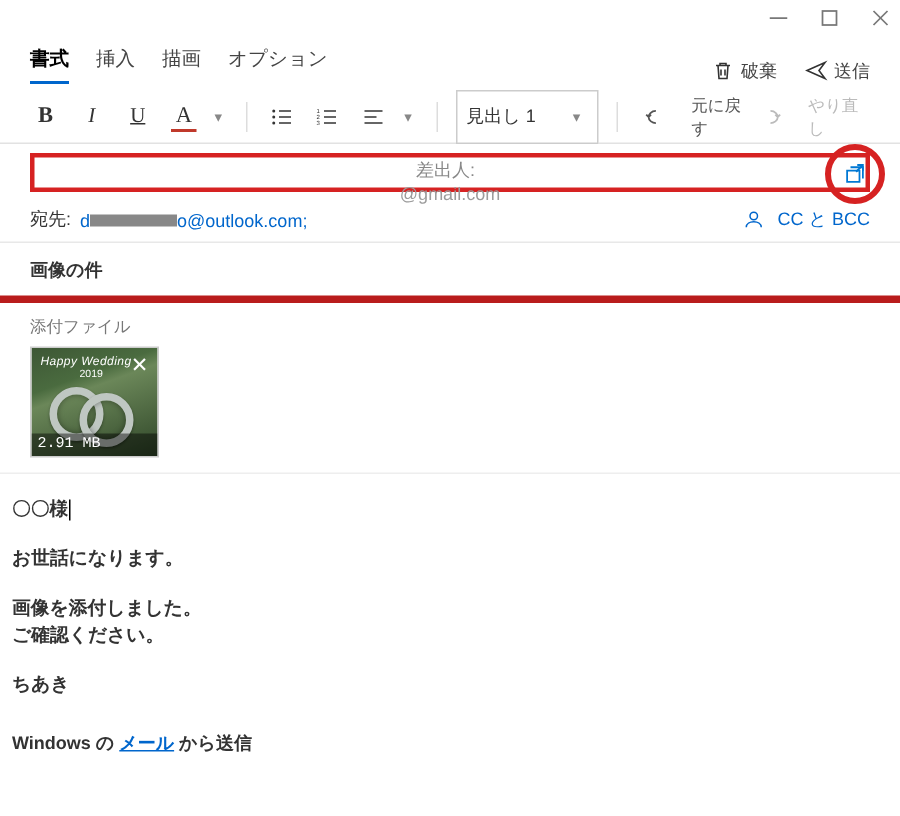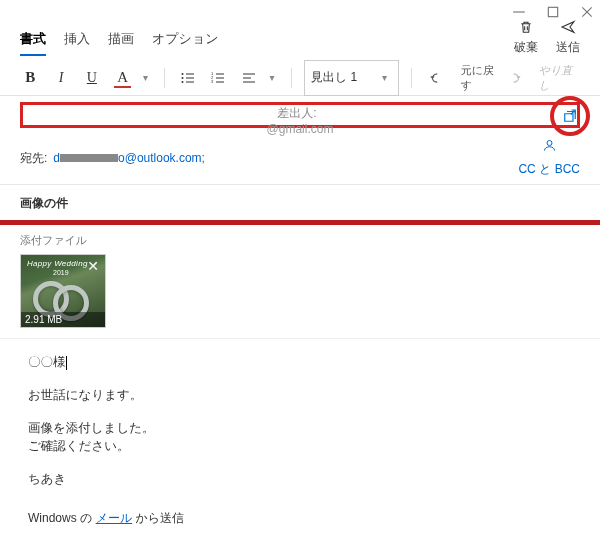--- a/index.html
+++ b/index.html
@@ -24,21 +24,21 @@
 
 
 .toprow {
   height: 32px; display: flex; align-items: flex-end; justify-content: space-between;
   padding: 0 20px;
 }
 .tabs { display: flex; gap: 18px; font-size: 13px; color: #444; }
 .tab { padding-bottom: 6px; cursor: pointer; }
 .tab.active { color: #000; border-bottom: 2px solid #0066cc; font-weight: 600; }
 .actions { display: flex; gap: 18px; align-items: center; font-size: 12px; color: #444; }
-.action { display: flex; align-items: center; gap: 4px; cursor: pointer; flex-direction: column; }
+.action { display: flex; gap: 4px; cursor: pointer; }
 .action svg { width: 16px; height: 16px; }
 
 
 .toolbar {
   height: 36px; display: flex; align-items: center; gap: 10px;
   padding: 0 20px; border-bottom: 1px solid #e2e2e2; margin-top: 4px;
 }
 .toolbtn { width: 22px; height: 22px; display: flex; align-items: center; justify-content: center; color: #333; font-size: 14px; cursor: pointer; }
 .toolbtn.bold { font-weight: 700; font-family: "Times New Roman", serif; font-size: 15px;}
 .toolbtn.italic { font-style: italic; font-family: "Times New Roman", serif;}
@@ -46,21 +46,21 @@
 .fontcolor { position: relative; font-family: "Times New Roman", serif; font-size: 15px; }
 .fontcolor::after { content:""; position:absolute; left:2px; right:2px; bottom:1px; height:2px; background:#c0392b;}
 .sep { width:1px; height:20px; background:#ddd; margin:0 2px;}
 .dd { width:10px; color:#888; font-size:10px;}
 .heading-select {
   height: 36px; width: 100px; border: 1px solid #ccc; font-size: 12px;
   padding: 1px 6px; display: flex; align-items: center; justify-content: space-between;
   background: #fff; cursor: pointer;
 }
 .undo-group { display:flex; align-items:center; gap:6px; margin-left:6px; font-size:11px; color:#555;}
-.undo-group .disabled { color:#bbb;font-style:italic;}
+.undo-group .disabled { color:#bbb;}
 .undo-item { display:flex; align-items:center; gap:18px; cursor:pointer;}
 
 
 .from-wrap { position:relative; padding: 6px 20px 4px 20px; }
 .from-highlight {
   border: 3px solid #d62222; height: 26px;
   display:flex; align-items:center; padding:0 8px;
   color:#9c9c9c; font-size:12px;flex-direction:column;
 }
 .from-highlight .label { color:#888; margin-right:6px;}
@@ -73,21 +73,21 @@
 .popout-circle svg{ width:18px; height:18px; stroke:#0066cc;}
 
 
 .to-row {
   padding: 6px 20px; display:flex; align-items:center; justify-content:space-between;
   border-bottom:1px solid #e8e8e8; font-size:12px;
 }
 .to-left { display:flex; align-items:center; gap:6px; color:#333;}
 .to-addr { color:#0066cc; }
 .to-redacted { display:inline-block; width:58px; height:8px; background:#888; }
-.to-right { display:flex; align-items:center; gap:8px; color:#0066cc; cursor:pointer;flex-direction:column;}
+.to-right { display:flex; align-items:center; gap:8px; color:#0066cc; cursor:pointer;}
 .to-right svg{ width:15px; height:15px;}
 
 
 .subject-row { padding: 10px 20px 8px; border-bottom:5px solid #b91c1c; font-size:12px; font-weight:600;}
 
 
 .attach-area { padding: 8px 20px 10px; border-bottom:1px solid #eee;}
 .attach-label { font-size:11px; color:#777; margin-bottom:6px;}
 .thumb {
   width:86px; height:74px; position:relative; border:1px solid #ccc;
@@ -102,25 +102,25 @@
 }
 .thumb .ring1{ left:12px; top:26px;}
 .thumb .ring2{ left:32px; top:30px;}
 .thumb .close {
   position:absolute; top:4px; right:4px; width:16px; height:16px;
   color:#fff; font-size:14px; line-height:14px; text-align:center;
   cursor:pointer;
 }
 .thumb .size {
   position:absolute; left:0; bottom:0; right:0;
-  background:rgba(0,0,0,.45); color:#fff; font-size:10px; padding:2px 4px;
-}
-
-
-.mail-body { padding: 14px 28px 10px; font-size:12.5px; line-height:1.5; color:#333; flex:1; overflow:auto;}
+  background:rgba(0,0,0,.45); color:#fff; font-size:10px; padding:2px 4px;font-family:Liberation Mono, monospace;
+}
+
+
+.mail-body { padding: 14px 8px 10px; font-size:12.5px; line-height:1.5; color:#333; flex:1; overflow:auto;font-weight:bold;}
 .mail-body p { margin-bottom: 14px;}
 .greet { display:inline; }
 .cursor { display:inline-block; width:1px; height:14px; background:#000; vertical-align:middle; margin-left:0px;}
 .sig-line { margin-top: 20px; font-size:12px; color:#333;}
 .sig-line .link { color:#0066cc; text-decoration:underline;}
 </style>
 </head>
 <body>
 
 <div class="window">

